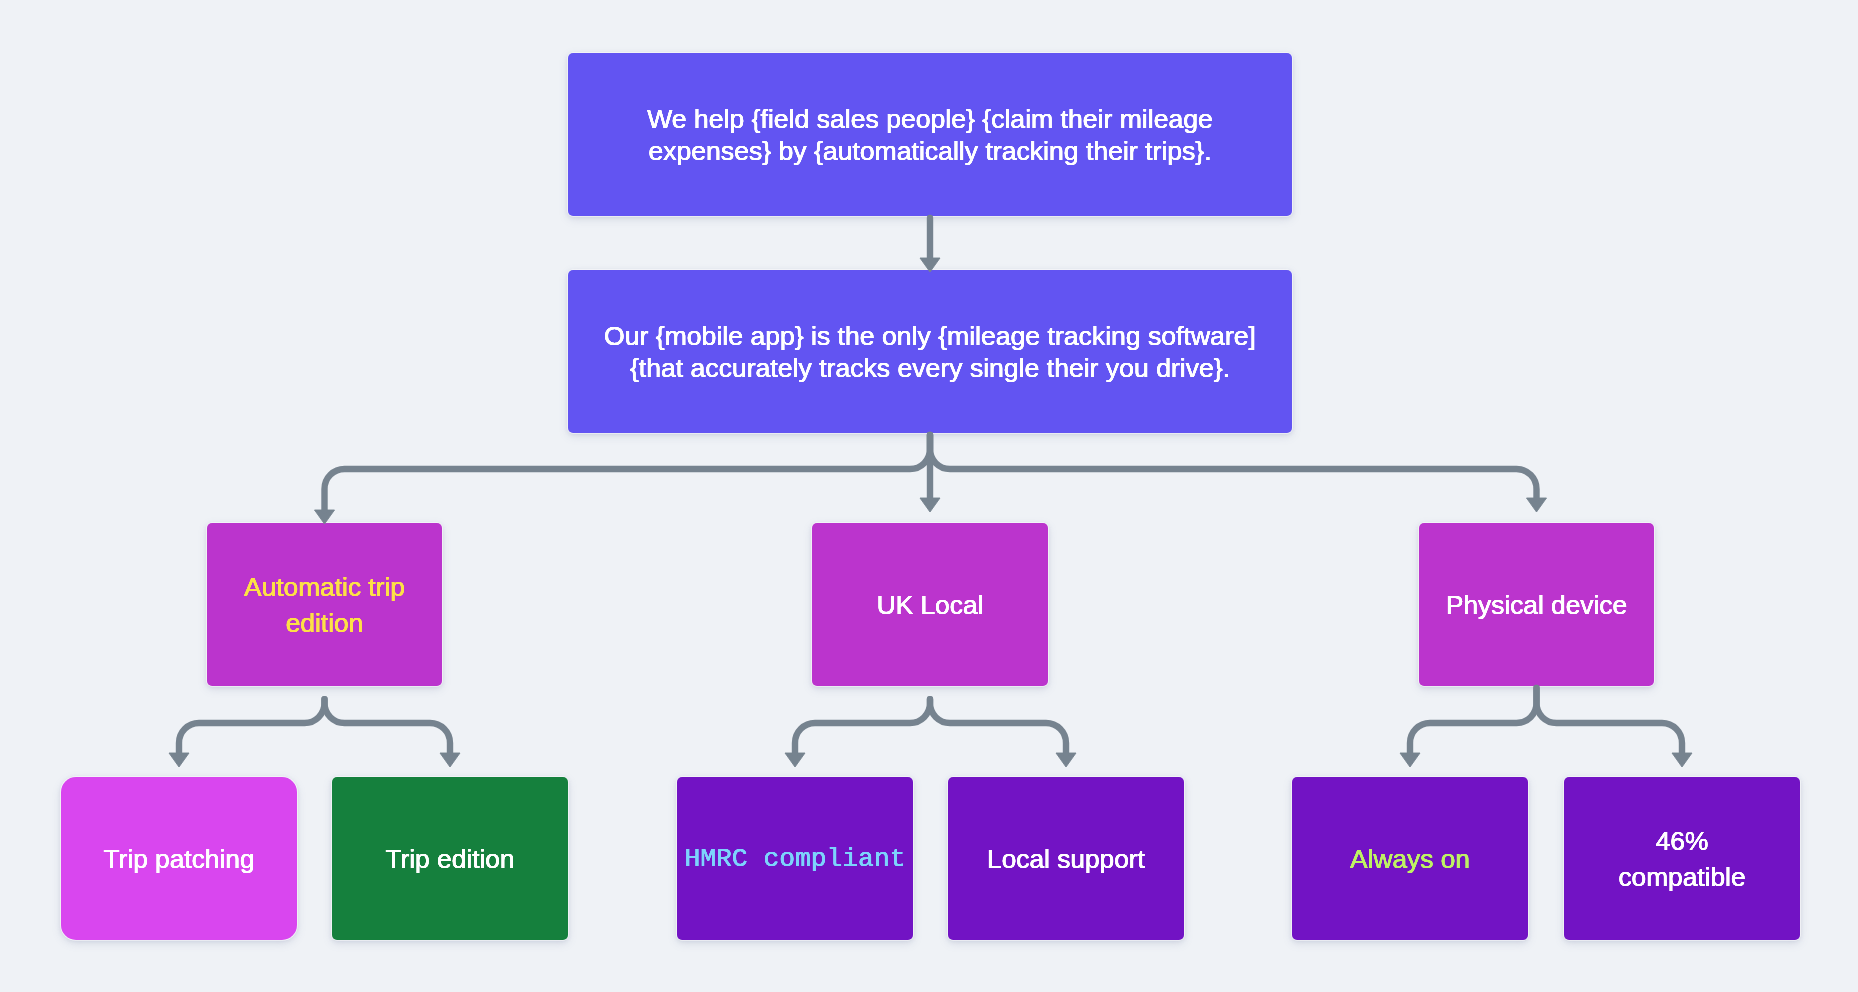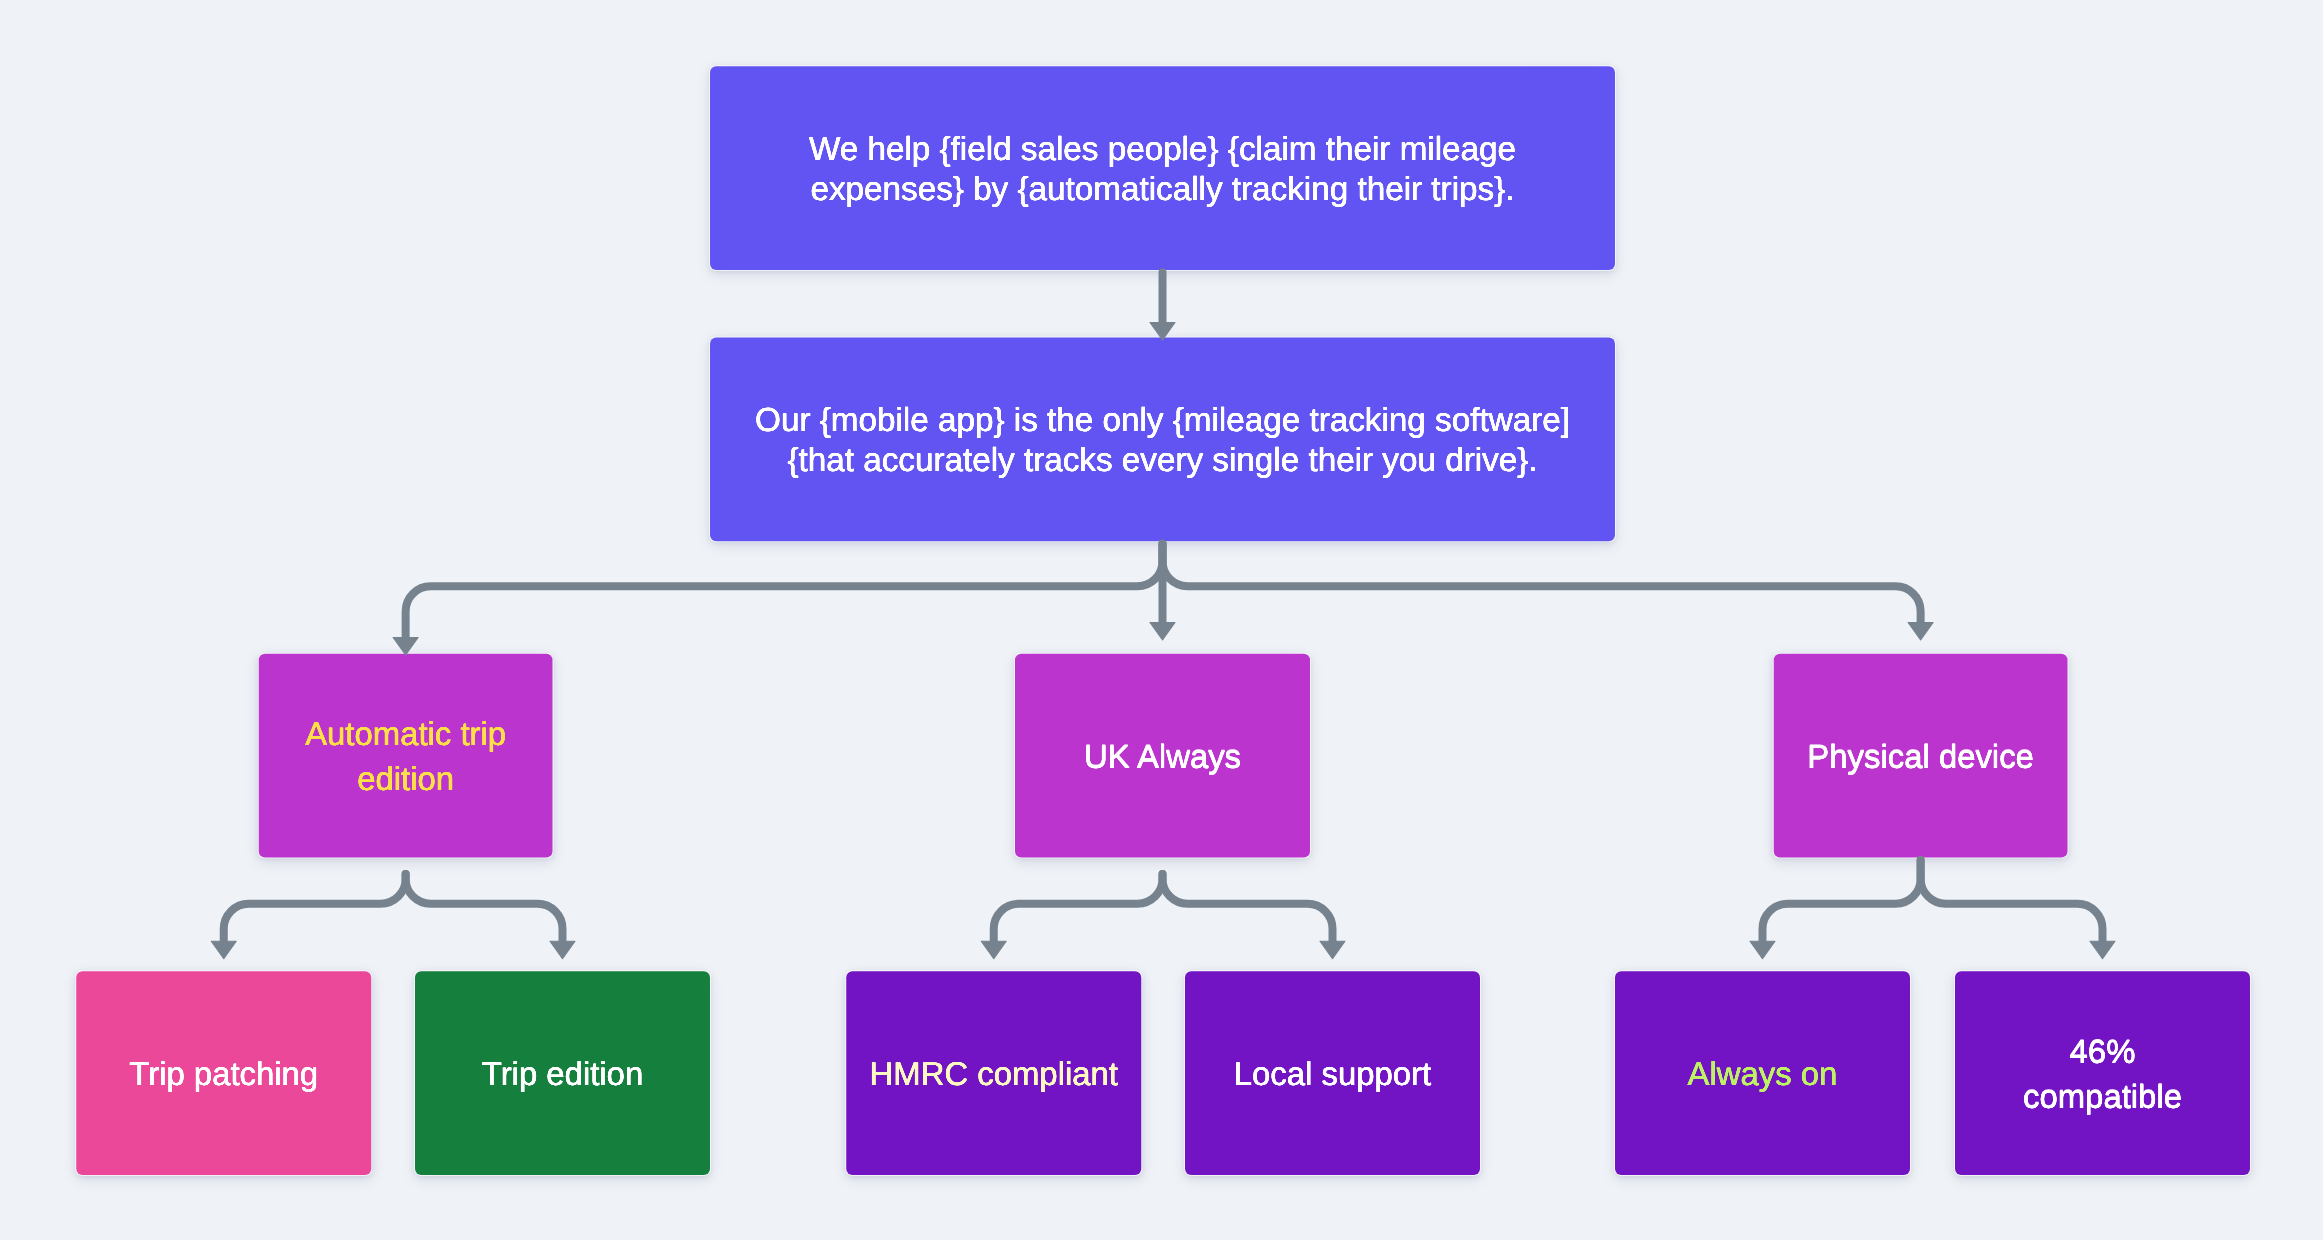--- a/index.html
+++ b/index.html
@@ -100,36 +100,36 @@
     <span class="label">Our {mobile app} is the only {mileage tracking software]
 {that accurately tracks every single their you drive}.</span>
   </div>
 
   <div class="node lvl2" id="n3" style="background: rgb(187, 52, 205); color: #fde047;">
     <span class="label">Automatic trip
 edition</span>
   </div>
 
   <div class="node lvl2" id="n4" style="background: rgb(187, 52, 205); color: rgb(255, 255, 255);">
-    <span class="label">UK Always</span>
+    <span class="label">UK Local</span>
   </div>
 
   <div class="node lvl2" id="n5" style="background: rgb(187, 52, 205); color: rgb(255, 255, 255);">
     <span class="label">Physical device</span>
   </div>
 
-  <div class="node lvl3" id="n6" style="background: #ec4899; color: rgb(255, 255, 255);">
+  <div class="node lvl3" id="n6" style="background: #d946ef; color: rgb(255, 255, 255); border-radius: 15px;">
     <span class="label">Trip patching</span>
   </div>
 
   <div class="node lvl3" id="n7" style="background: #15803d; color: rgb(255, 255, 255);">
     <span class="label">Trip edition</span>
   </div>
 
-  <div class="node lvl3" id="n8" style="background: rgb(114, 19, 196); color: #fef9c3;">
+  <div class="node lvl3" id="n8" style="background: rgb(114, 19, 196); color: #7dd3fc; font-family: Liberation Mono, monospace;">
     <span class="label">HMRC compliant</span>
   </div>
 
   <div class="node lvl3" id="n9" style="background: rgb(114, 19, 196); color: rgb(255, 255, 255);">
     <span class="label">Local support</span>
   </div>
 
   <div class="node lvl3" id="n10" style="background: rgb(114, 19, 196); color: #bef264;">
     <span class="label">Always on</span>
   </div>

